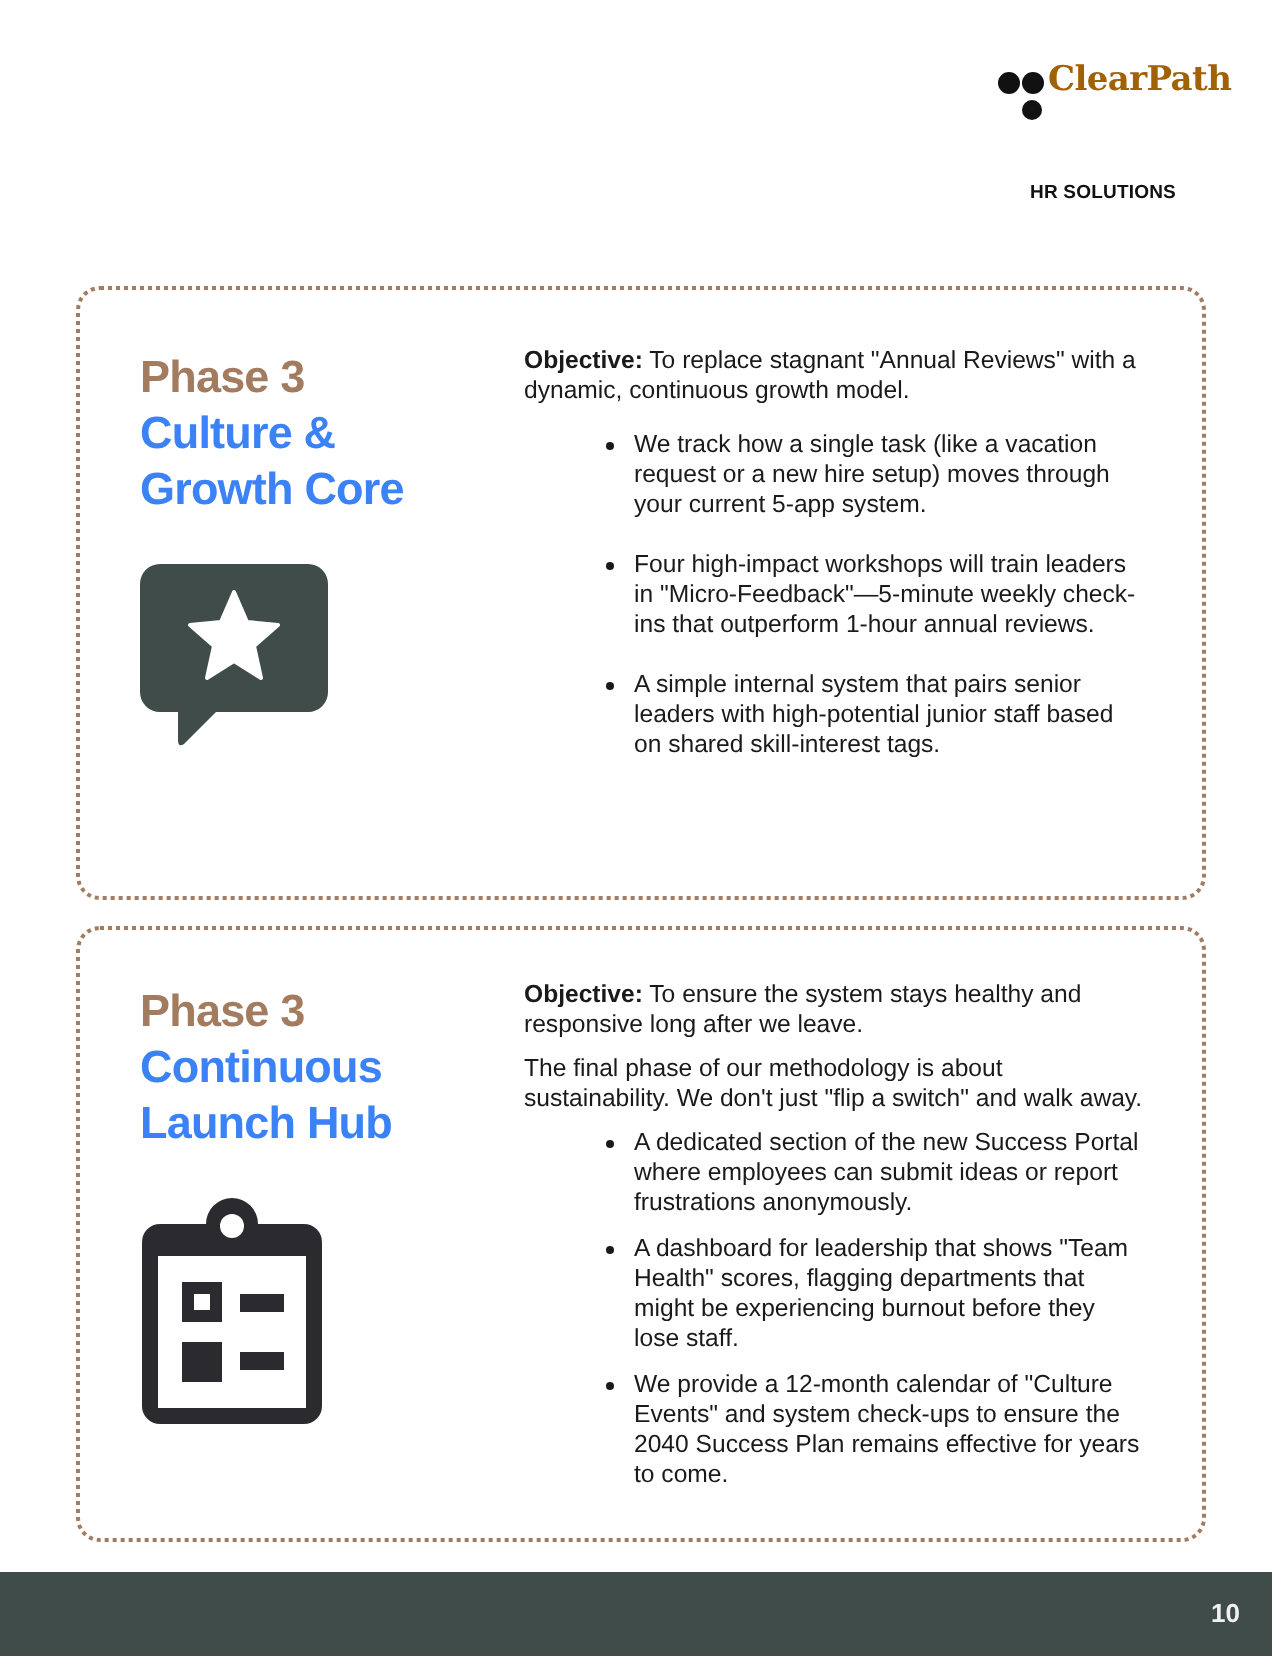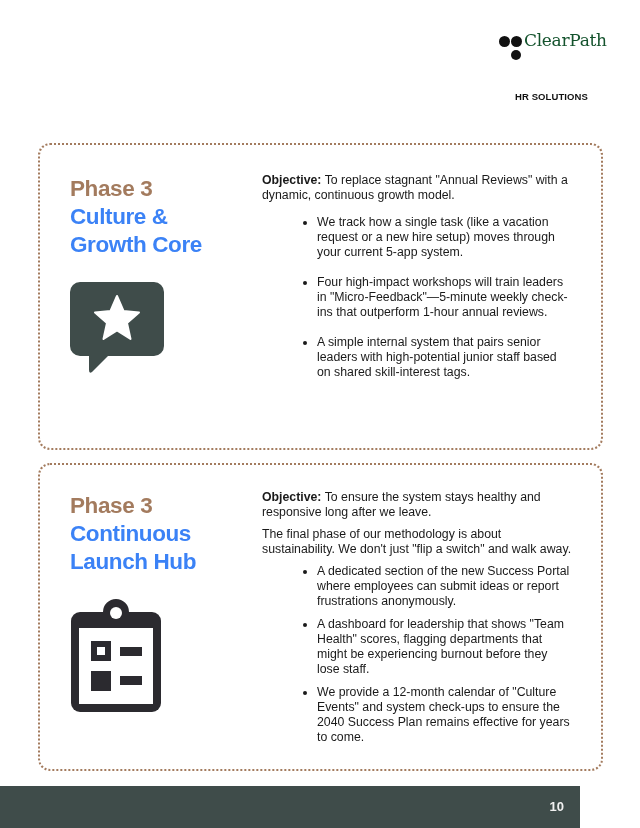--- a/index.html
+++ b/index.html
@@ -1,21 +1,21 @@
 <!DOCTYPE html>
 <html><head>
 <meta charset="utf-8">
 <style>
   * { box-sizing: border-box; margin: 0; padding: 0; }
   html, body { width: 640px; height: 828px; background: #ffffff; overflow: hidden; }
   body { position: relative; font-family: "Liberation Sans", sans-serif; color: #1e1e1e; }
 
   .logo { position: absolute; left: 499px; top: 33px; width: 110px; height: 32px; }
   .logo .dot { position: absolute; width: 11px; height: 11px; border-radius: 50%; background: #111; }
-  .logo .brand { position: absolute; left: 25px; top: -3px; font-size: 17px; font-weight: 400; color: #14532d; letter-spacing: -0.3px; white-space: nowrap; font-family: "DejaVu Serif", serif; }
+  .logo .brand { position: absolute; left: 25px; top: -3px; font-size: 17px; font-weight: 700; color: #a16207; letter-spacing: -0.3px; white-space: nowrap; font-family: "DejaVu Serif", serif; }
   .logo .sub { position: absolute; left: 16px; top: 18px; font-size: 9.5px; font-weight: 600; color: #111; white-space: nowrap; letter-spacing: 0.1px; }
 
   .card { position: absolute; left: 38px; width: 565px; border: 2px dotted #a37b5e; border-radius: 12px; }
   .card1 { top: 143px; height: 307px; }
   .card2 { top: 463px; height: 308px; }
 
   .heading { position: absolute; left: 30px; font-weight: 700; font-size: 22.5px; line-height: 28px; letter-spacing: -0.4px; }
   .heading .phase { color: #a37b5e; display: block; }
   .heading .title { color: #3b82f6; display: block; }
   .card1 .heading { top: 30px; }
@@ -30,21 +30,21 @@
   .card2 .body { top: 25px; }
   .body p { margin-bottom: 7px; }
   .body b { font-weight: 700; margin-top: 20px; }
   .body ul { list-style: none; margin-top: 12px; padding-left: 25px; }
   .card2 .body ul { margin-top: 2px; }
   .body li { position: relative; margin-left: 30px; }
   .body li::before { content: ""; position: absolute; left: -14px; top: 6px; width: 4px; height: 4px; border-radius: 50%; background: #1a1a1a; }
   .card1 .body li { margin-bottom: 15px; }
   .card2 .body li { margin-bottom: 8px; }
 
-  .footer { position: absolute; left: 0; top: 786px; width: 580px; height: 42px; background: #3f4c4a; }
+  .footer { position: absolute; left: 0; top: 786px; width: 636px; height: 42px; background: #3f4c4a; }
   .footer .page { position: absolute; right: 16px; top: 13px; color: #f0f0f0; font-weight: 700; font-size: 13px; }
 </style>
 </head>
 <body>
 
 <div class="logo">
   <span class="dot" style="left:0;top:3px;"></span>
   <span class="dot" style="left:12px;top:3px;"></span>
   <span class="dot" style="left:12px;top:17px;width:10px;height:10px;"></span>
   <span class="brand">ClearPath</span>

